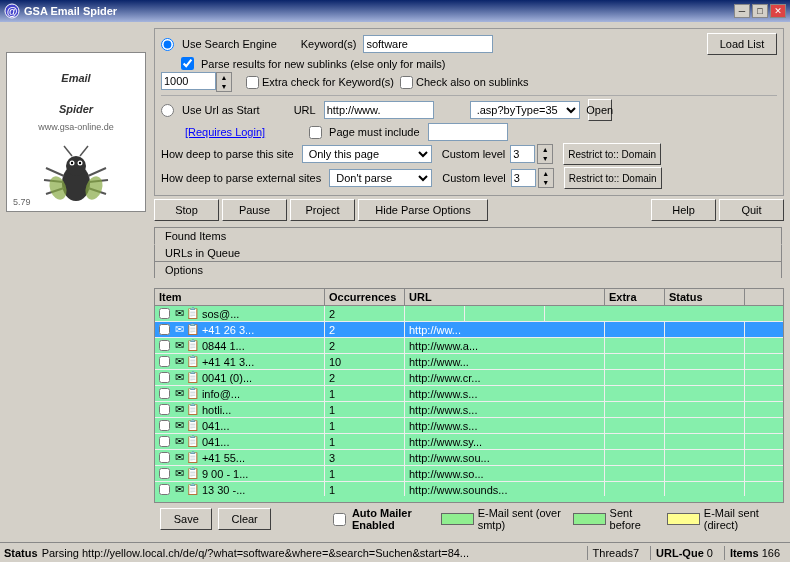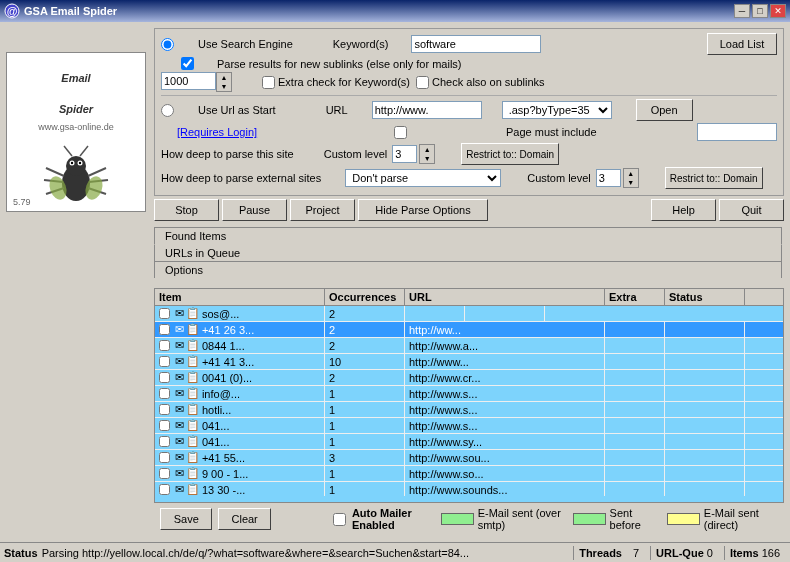--- a/index.html
+++ b/index.html
@@ -97,21 +97,21 @@
       align-items: center;
       justify-content: center;
     }
     .btn-stop { width: 65px; }
     .btn-pause { width: 65px; }
     .btn-project { width: 65px; }
     .btn-hide { width: 130px; }
     .btn-help { width: 65px; }
     .btn-quit { width: 65px; }
     .btn-load { width: 70px; }
-    .btn-open { width: 57px; }
+    .btn-open { width: 24px; }
     .btn-restrict { font-size: 10px; padding: 0 4px; }
 
     
     .toolbar { display: flex; gap: 3px; margin-bottom: 5px; align-items: center; }
 
     
     .tabs-bar { display: flex; margin-bottom: 10px; flex-direction: column; }
     .tab {
       padding: 2px 10px;
       border-top: 1px solid #888;
@@ -126,21 +126,21 @@
     .tab.active {
       background: #d4d0c8;
       border-bottom: 1px solid #d4d0c8;
       position: relative;
       top: 1px;
     }
 
     
     .table-container {
       border: 1px solid #888;
-      background: #7dd3fc;
+      background: #86efac;
       height: 215px;
       overflow: hidden;
       position: relative;
     }
     .table-header {
       display: flex;
       background: #d4d0c8;
       border-bottom: 1px solid #888;
       position: sticky;
       top: 0;
@@ -197,21 +197,21 @@
       padding: 0 4px;
       font-size: 11px;
     }
     .status-divider { width: 1px; height: 14px; background: #888; margin: 0 5px; }
 
     
     .table-body::-webkit-scrollbar { width: 14px; }
     .table-body::-webkit-scrollbar-track { background: #d4d0c8; }
     .table-body::-webkit-scrollbar-thumb { background: #a0a0a0; border: 1px solid #666; }
 
-    .form-row { display: flex; align-items: center; margin-bottom: 2px; gap: 20px; }
+    .form-row { display: flex; align-items: center; margin-bottom: 2px; gap: 4px; }
 
     .custom-level-wrap { display: flex; align-items: center; gap: 2px; }
 
     .auto-mailer-wrap { display: flex; align-items: center; gap: 3px; }
   </style>
 </head>
 <body>
 
 <div class="title-bar">
   <svg width="16" height="16" viewBox="0 0 16 16" class="title-bar-icon">
@@ -299,49 +299,54 @@
         </div>
       </div>
 
       <div style="border-top: 1px solid #aaa; margin: 3px 0;"></div>
 
       <div class="form-row">
         <input type="radio" name="mode" style="">
         <span>Use Url as Start</span>
         <span style="margin-left:30px; margin-right:4px;">URL</span>
         <input type="text" value="http://www." style="width: 110px;">
-        <select style="width:110px; height:18px;">
+        <select style="width:110px; height:18px;margin-left:32px;">
           <option>.asp?byType=35</option>
         </select>
         <button class="btn btn-open" style="margin-left:4px;">Open</button>
       </div>
 
-      <div class="form-row" style="margin-left:16px;justify-content:space-between;">
+      <div class="form-row" style="margin-left:24px;">
         <span style="color:blue; text-decoration:underline; cursor:pointer; margin-right:40px;">[Requires Login]</span>
         <input type="checkbox" style="">
         <span style="margin-right:4px;">Page must include</span>
         <input type="text" style="width: 80px;">
       </div>
 
       <div class="form-row">
         <span style="margin-right:4px;">How deep to parse this site</span>
+        <select style="width:130px; height:18px;">
+          <option>Only this page</option>
+          <option>1 level deep</option>
+          <option>2 levels deep</option>
+        </select>
         <div class="custom-level-wrap" style="margin-left:6px;">
           <span style="margin-right:3px;">Custom level</span>
           <input type="text" value="3" style="width: 25px;">
           <div class="spin-btns">
             <button class="spin-btn">▲</button>
             <button class="spin-btn">▼</button>
           </div>
         </div>
         <button class="btn btn-restrict" style="margin-left:6px; font-size:10px;">Restrict to:: Domain</button>
       </div>
 
       <div class="form-row">
         <span style="margin-right:4px;">How deep to parse external sites</span>
-        <select style="width:156px; height:18px;">
+        <select style="width:103px; height:18px;">
           <option>Don't parse</option>
           <option>1 level deep</option>
         </select>
         <div class="custom-level-wrap" style="margin-left:6px;">
           <span style="margin-right:3px;">Custom level</span>
           <input type="text" value="3" style="width: 25px;">
           <div class="spin-btns">
             <button class="spin-btn">▲</button>
             <button class="spin-btn">▼</button>
           </div>
@@ -540,21 +545,21 @@
     </div>
 
   </div>
 
 </div>
 
 <div class="status-bar">
   <span style="font-weight:bold; margin-right:4px;">Status</span>
   <span style="flex:1; overflow:hidden; white-space:nowrap;">Parsing http://yellow.local.ch/de/q/?what=software&amp;where=&amp;search=Suchen&amp;start=84...</span>
   <span class="status-divider"></span>
-  <span style="font-weight:bold; margin-right:11px;">Threads</span>
+  <span style="font-weight:normal; margin-right:0;">Threads</span>
   <span style="margin-right:6px;">7</span>
   <span class="status-divider"></span>
   <span style="font-weight:bold; margin-right:3px;">URL-Que</span>
   <span style="margin-right:6px;">0</span>
   <span class="status-divider"></span>
   <span style="font-weight:bold; margin-right:3px;">Items</span>
   <span style="margin-right:6px;">166</span>
 </div>
 
 </body></html>

